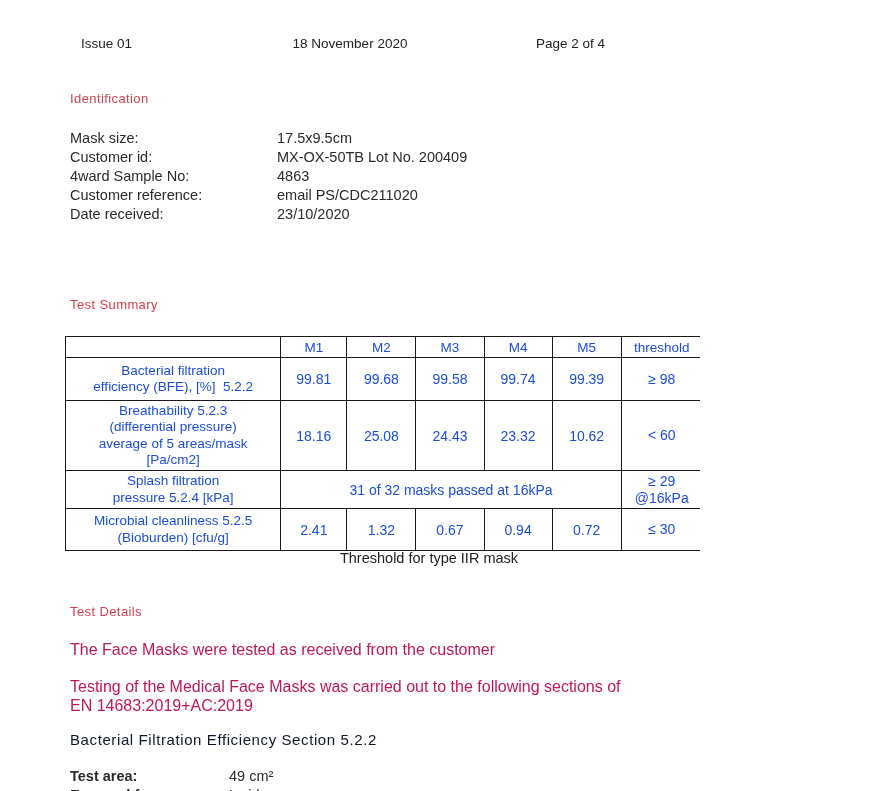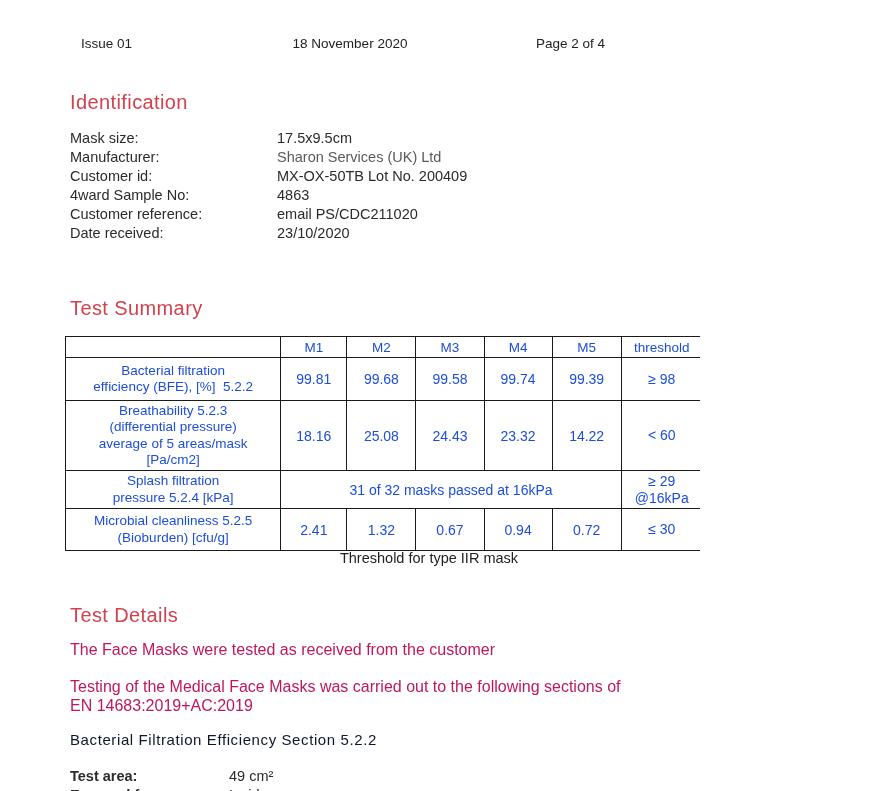--- a/index.html
+++ b/index.html
@@ -16,21 +16,21 @@
   .abs { position: absolute; }
 
   
   .hdr { top: 36px; font-size: 13.5px; color: #222; }
   .hdr-issue { left: 81px; }
   .hdr-date { left: 50%; transform: translateX(-50%); }
   .hdr-page { right: 95px; }
 
   
   .section-heading {
-    font-size: 20px;
+    font-size: 13px;
     letter-spacing: 0.4px;
     color: #d4414e;
   }
 
   
   .id-block { left: 70px; top: 129px; }
   .id-row { display: flex; line-height: 19px; font-size: 14.5px; }
   .id-label { width: 207px; flex: 0 0 207px; }
   .id-value { white-space: nowrap; }
   .id-value.muted { color: #5a5a5a; }
@@ -81,24 +81,20 @@
   <div class="abs hdr hdr-issue">Issue 01</div>
   <div class="abs hdr hdr-date">18 November 2020</div>
   <div class="abs hdr hdr-page">Page 2 of 4</div>
 
   <div class="abs section-heading" style="left:70px; top:91px;">Identification</div>
 
   <div class="abs id-block">
     <div class="id-row">
       <span class="id-label">Mask size:</span>
       <span class="id-value">17.5x9.5cm</span>
-    </div>
-    <div class="id-row">
-      <span class="id-label">Manufacturer:</span>
-      <span class="id-value muted">Sharon Services (UK) Ltd</span>
     </div>
     <div class="id-row">
       <span class="id-label">Customer id:</span>
       <span class="id-value">MX-OX-50TB Lot No. 200409</span>
     </div>
     <div class="id-row">
       <span class="id-label">4ward Sample No:</span>
       <span class="id-value">4863</span>
     </div>
     <div class="id-row">
@@ -151,21 +147,21 @@
         </tr>
         <tr class="r2">
           <td class="lbl">Breathability 5.2.3
 (differential pressure)
 average of 5 areas/mask
 [Pa/cm2]</td>
           <td class="num">18.16</td>
           <td class="num">25.08</td>
           <td class="num">24.43</td>
           <td class="num">23.32</td>
-          <td class="num">14.22</td>
+          <td class="num">10.62</td>
           <td class="thr">&lt; 60</td>
           <td class="res">Pass</td>
         </tr>
         <tr class="r3">
           <td class="lbl">Splash filtration
 pressure 5.2.4 [kPa]</td>
           <td class="num" colspan="5">31 of 32 masks passed at 16kPa</td>
           <td class="thr">≥ 29
 @16kPa</td>
           <td class="res">Pass</td>

